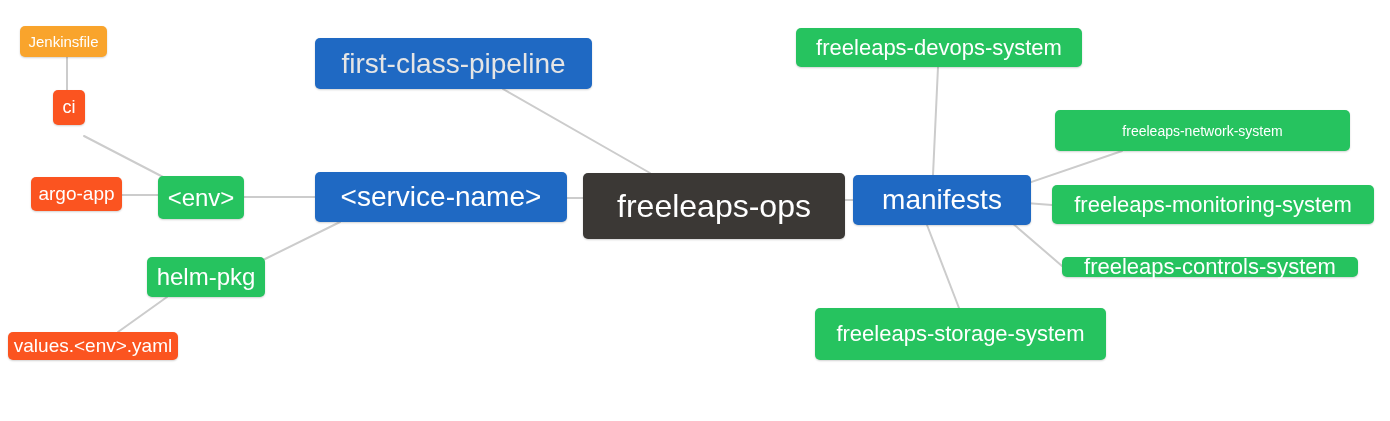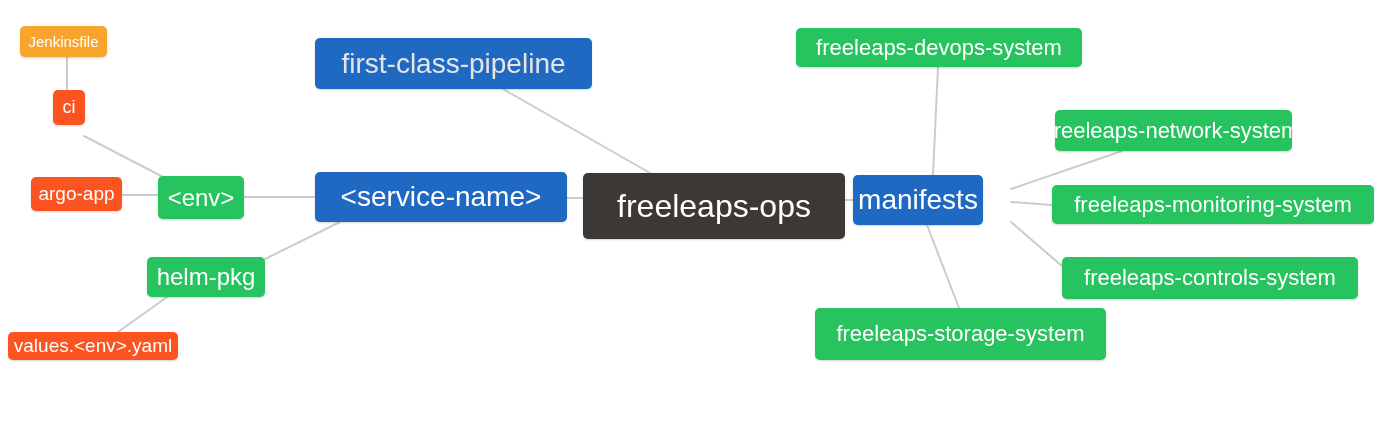--- a/index.html
+++ b/index.html
@@ -53,20 +53,20 @@
   <div>
       <div class="node" style="left: 20px; top: 26px; width: 87px; height: 31px; font-size: 15px; background: rgb(249, 164, 44); color: rgb(255, 255, 255);">Jenkinsfile</div>
       <div class="node" style="left: 53px; top: 90px; width: 32px; height: 35px; font-size: 18px; background: rgb(251, 84, 32); color: rgb(255, 255, 255);">ci</div>
       <div class="node" style="left: 31px; top: 177px; width: 91px; height: 34px; font-size: 19px; background: rgb(251, 84, 32); color: rgb(255, 255, 255);">argo-app</div>
       <div class="node" style="left: 158px; top: 176px; width: 86px; height: 43px; font-size: 24px; background: rgb(38, 195, 95); color: rgb(255, 255, 255);">&lt;env&gt;</div>
       <div class="node" style="left: 147px; top: 257px; width: 118px; height: 40px; font-size: 24px; background: rgb(38, 195, 95); color: rgb(255, 255, 255);">helm-pkg</div>
       <div class="node" style="left: 8px; top: 332px; width: 170px; height: 28px; font-size: 19px; background: rgb(251, 84, 32); color: rgb(255, 255, 255);">values.&lt;env&gt;.yaml</div>
       <div class="node" style="left: 315px; top: 38px; width: 277px; height: 51px; font-size: 28px; background: rgb(31, 105, 195); color: #e5e5e5;">first-class-pipeline</div>
       <div class="node" style="left: 315px; top: 172px; width: 252px; height: 50px; font-size: 28px; background: rgb(31, 105, 195); color: rgb(255, 255, 255);">&lt;service-name&gt;</div>
       <div class="node" style="left: 583px; top: 173px; width: 262px; height: 66px; font-size: 32px; background: rgb(59, 56, 53); color: rgb(255, 255, 255);">freeleaps-ops</div>
-      <div class="node" style="left: 853px; top: 175px; width: 130px; height: 50px; font-size: 28px; background: rgb(31, 105, 195); color: rgb(255, 255, 255);">manifests</div>
+      <div class="node" style="left: 853px; top: 175px; width: 178px; height: 50px; font-size: 28px; background: rgb(31, 105, 195); color: rgb(255, 255, 255);">manifests</div>
       <div class="node" style="left: 796px; top: 28px; width: 286px; height: 39px; font-size: 22px; background: rgb(38, 195, 95); color: rgb(255, 255, 255);">freeleaps-devops-system</div>
-      <div class="node" style="left: 1055px; top: 110px; width: 237px; height: 41px; font-size: 22px; background: rgb(38, 195, 95); color: rgb(255, 255, 255);">freeleaps-network-system</div>
+      <div class="node" style="left: 1055px; top: 110px; width: 295px; height: 41px; font-size: 14px; background: rgb(38, 195, 95); color: rgb(255, 255, 255);">freeleaps-network-system</div>
       <div class="node" style="left: 1052px; top: 185px; width: 322px; height: 39px; font-size: 22px; background: rgb(38, 195, 95); color: rgb(255, 255, 255);">freeleaps-monitoring-system</div>
-      <div class="node" style="left: 1062px; top: 257px; width: 296px; height: 42px; font-size: 22px; background: rgb(38, 195, 95); color: rgb(255, 255, 255);">freeleaps-controls-system</div>
+      <div class="node" style="left: 1062px; top: 257px; width: 296px; height: 20px; font-size: 22px; background: rgb(38, 195, 95); color: rgb(255, 255, 255);">freeleaps-controls-system</div>
       <div class="node" style="left: 815px; top: 308px; width: 291px; height: 52px; font-size: 22px; background: rgb(38, 195, 95); color: rgb(255, 255, 255);">freeleaps-storage-system</div>
     </div>
 </div>
 
 </body></html>

